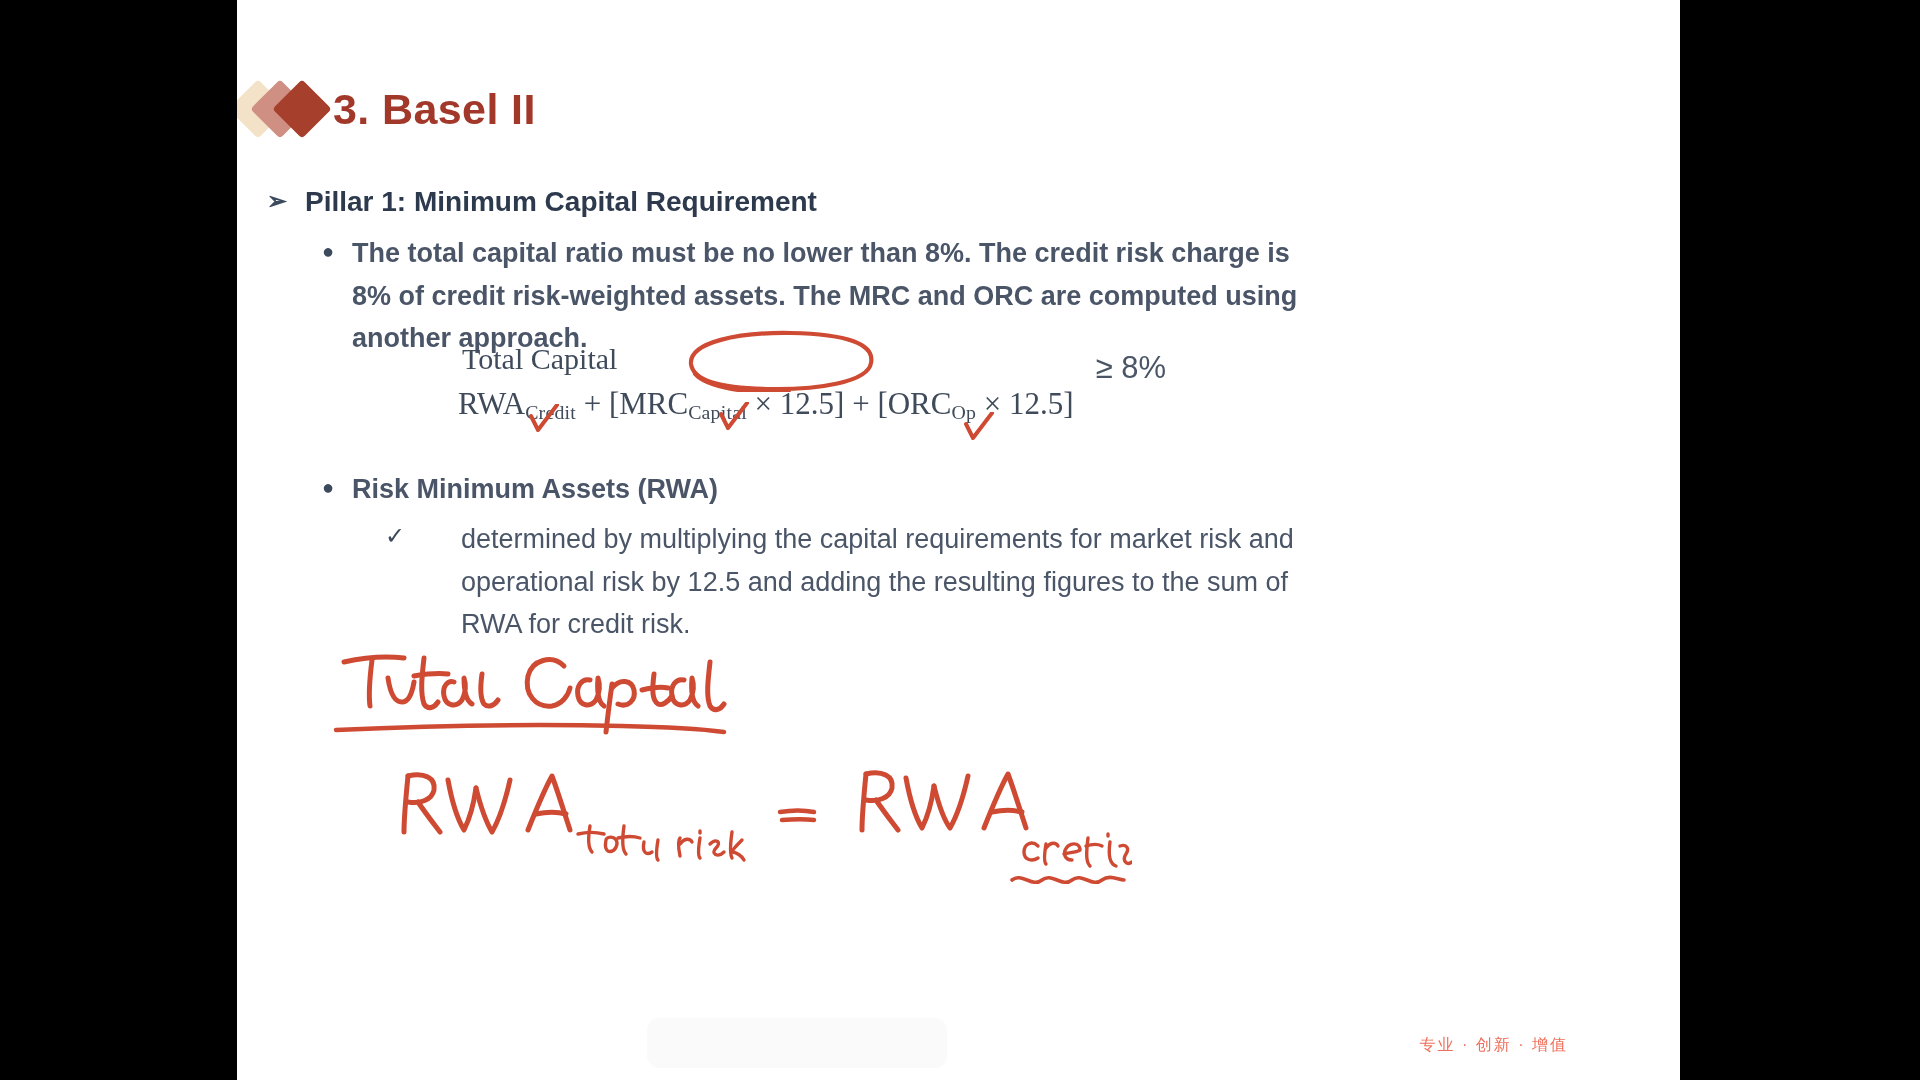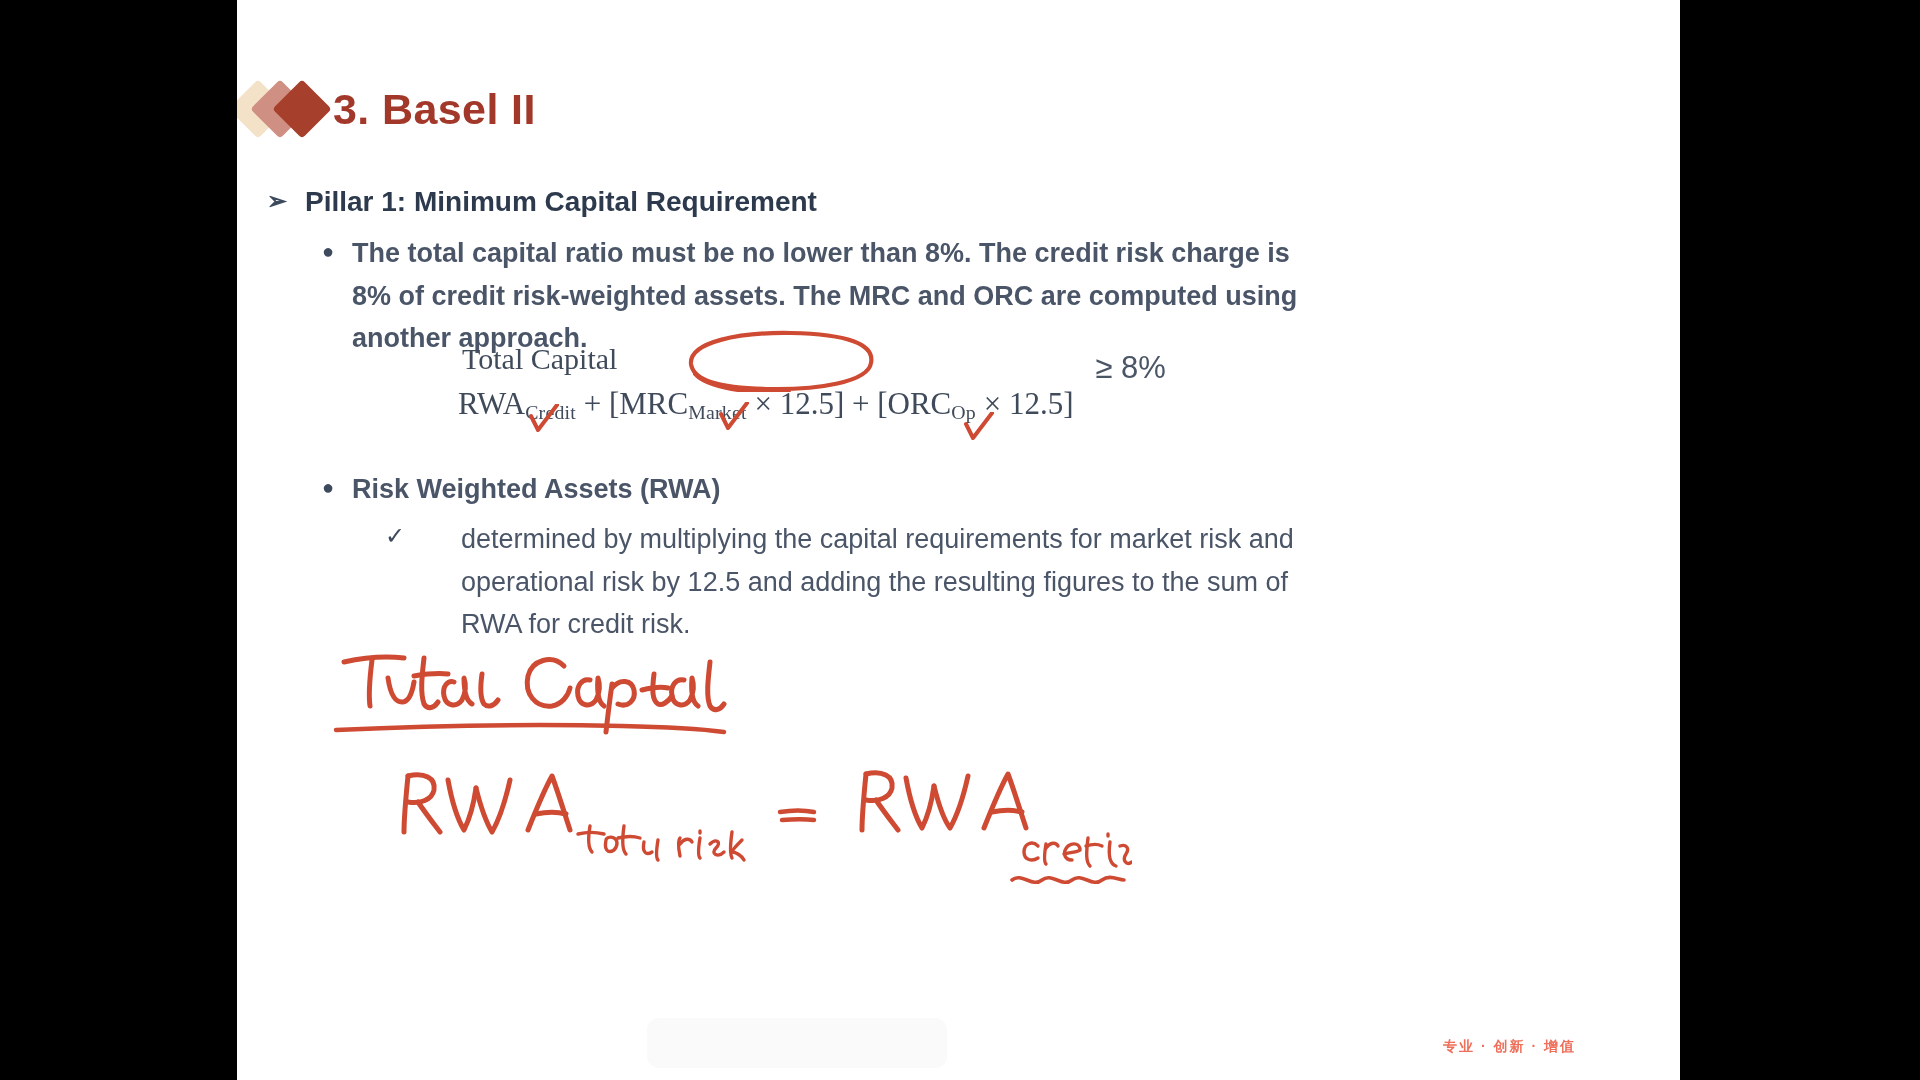--- a/index.html
+++ b/index.html
@@ -222,24 +222,24 @@
     left: 95px;
     top: 640px;
     width: 800px;
     height: 270px;
     pointer-events: none;
   }
 
   
   #footer-slogan {
     position: absolute;
-    right: 104px;
+    right: 112px;
     bottom: 24px;
-    font-size: 14px;
-    font-weight: bold;
+    font-size: 16px;
+    font-weight: normal;
     color: #ef6f5a;
     letter-spacing: 2px;
     white-space: nowrap;
   }
   #ghost-box {
     position: absolute;
     left: 410px;
     bottom: 12px;
     width: 300px;
     height: 50px;
@@ -275,21 +275,21 @@
 
       <div class="lvl2" id="b-para1">
         <span class="mk">●</span>
         <span class="tx">The total capital ratio must be no lower than 8%. The credit risk charge is 8% of credit risk-weighted assets. The MRC and ORC are computed using another approach.</span>
       </div>
 
       <div id="formula">
         <div class="frac">
           <div class="num">Total Capital</div>
           <div class="rule"></div>
-          <div class="den">RWA<span class="sub">Credit</span> + [MRC<span class="sub">Market</span> × 12.5] + [ORC<span class="sub">Op</span> × 12.5]</div>
+          <div class="den">RWA<span class="sub">Credit</span> + [MRC<span class="sub">Capital</span> × 12.5] + [ORC<span class="sub">Op</span> × 12.5]</div>
         </div>
         <div id="ge">≥ 8%</div>
       </div>
 
       <div id="ellipse-wrap">
         <svg width="200" height="62" viewBox="0 0 200 62">
           <path d="M12 34 C10 12, 60 2, 112 3 C168 4, 196 14, 192 33 C189 52, 140 60, 88 59 C38 58, 14 50, 12 34 Z" fill="none" stroke="#cf4a33" stroke-width="4.2" stroke-linecap="round"></path>
           <path d="M16 44 C28 58, 70 64, 110 62" fill="none" stroke="#cf4a33" stroke-width="4" stroke-linecap="round"></path>
         </svg>
       </div>
@@ -305,21 +305,21 @@
         </svg>
       </div>
       <div class="chk" id="chk3">
         <svg width="34" height="34" viewBox="0 0 34 34">
           <path d="M4 12 L11 26 L30 1" fill="none" stroke="#cf4a33" stroke-width="4" stroke-linecap="round" stroke-linejoin="round"></path>
         </svg>
       </div>
 
       <div class="lvl2" id="b-rwa">
         <span class="mk">●</span>
-        <span class="tx">Risk Weighted Assets (RWA)</span>
+        <span class="tx">Risk Minimum Assets (RWA)</span>
       </div>
 
       <div class="lvl3" id="b-det">
         <span class="mk">✓</span>
         <span class="tx">determined by multiplying the capital requirements for market risk and operational risk by 12.5 and adding the resulting figures to the sum of RWA for credit risk.</span>
       </div>
 
       <div id="hand">
         <svg width="800" height="270" viewBox="0 0 800 270">
           <g fill="none" stroke="#cf4a33" stroke-linecap="round" stroke-linejoin="round">

